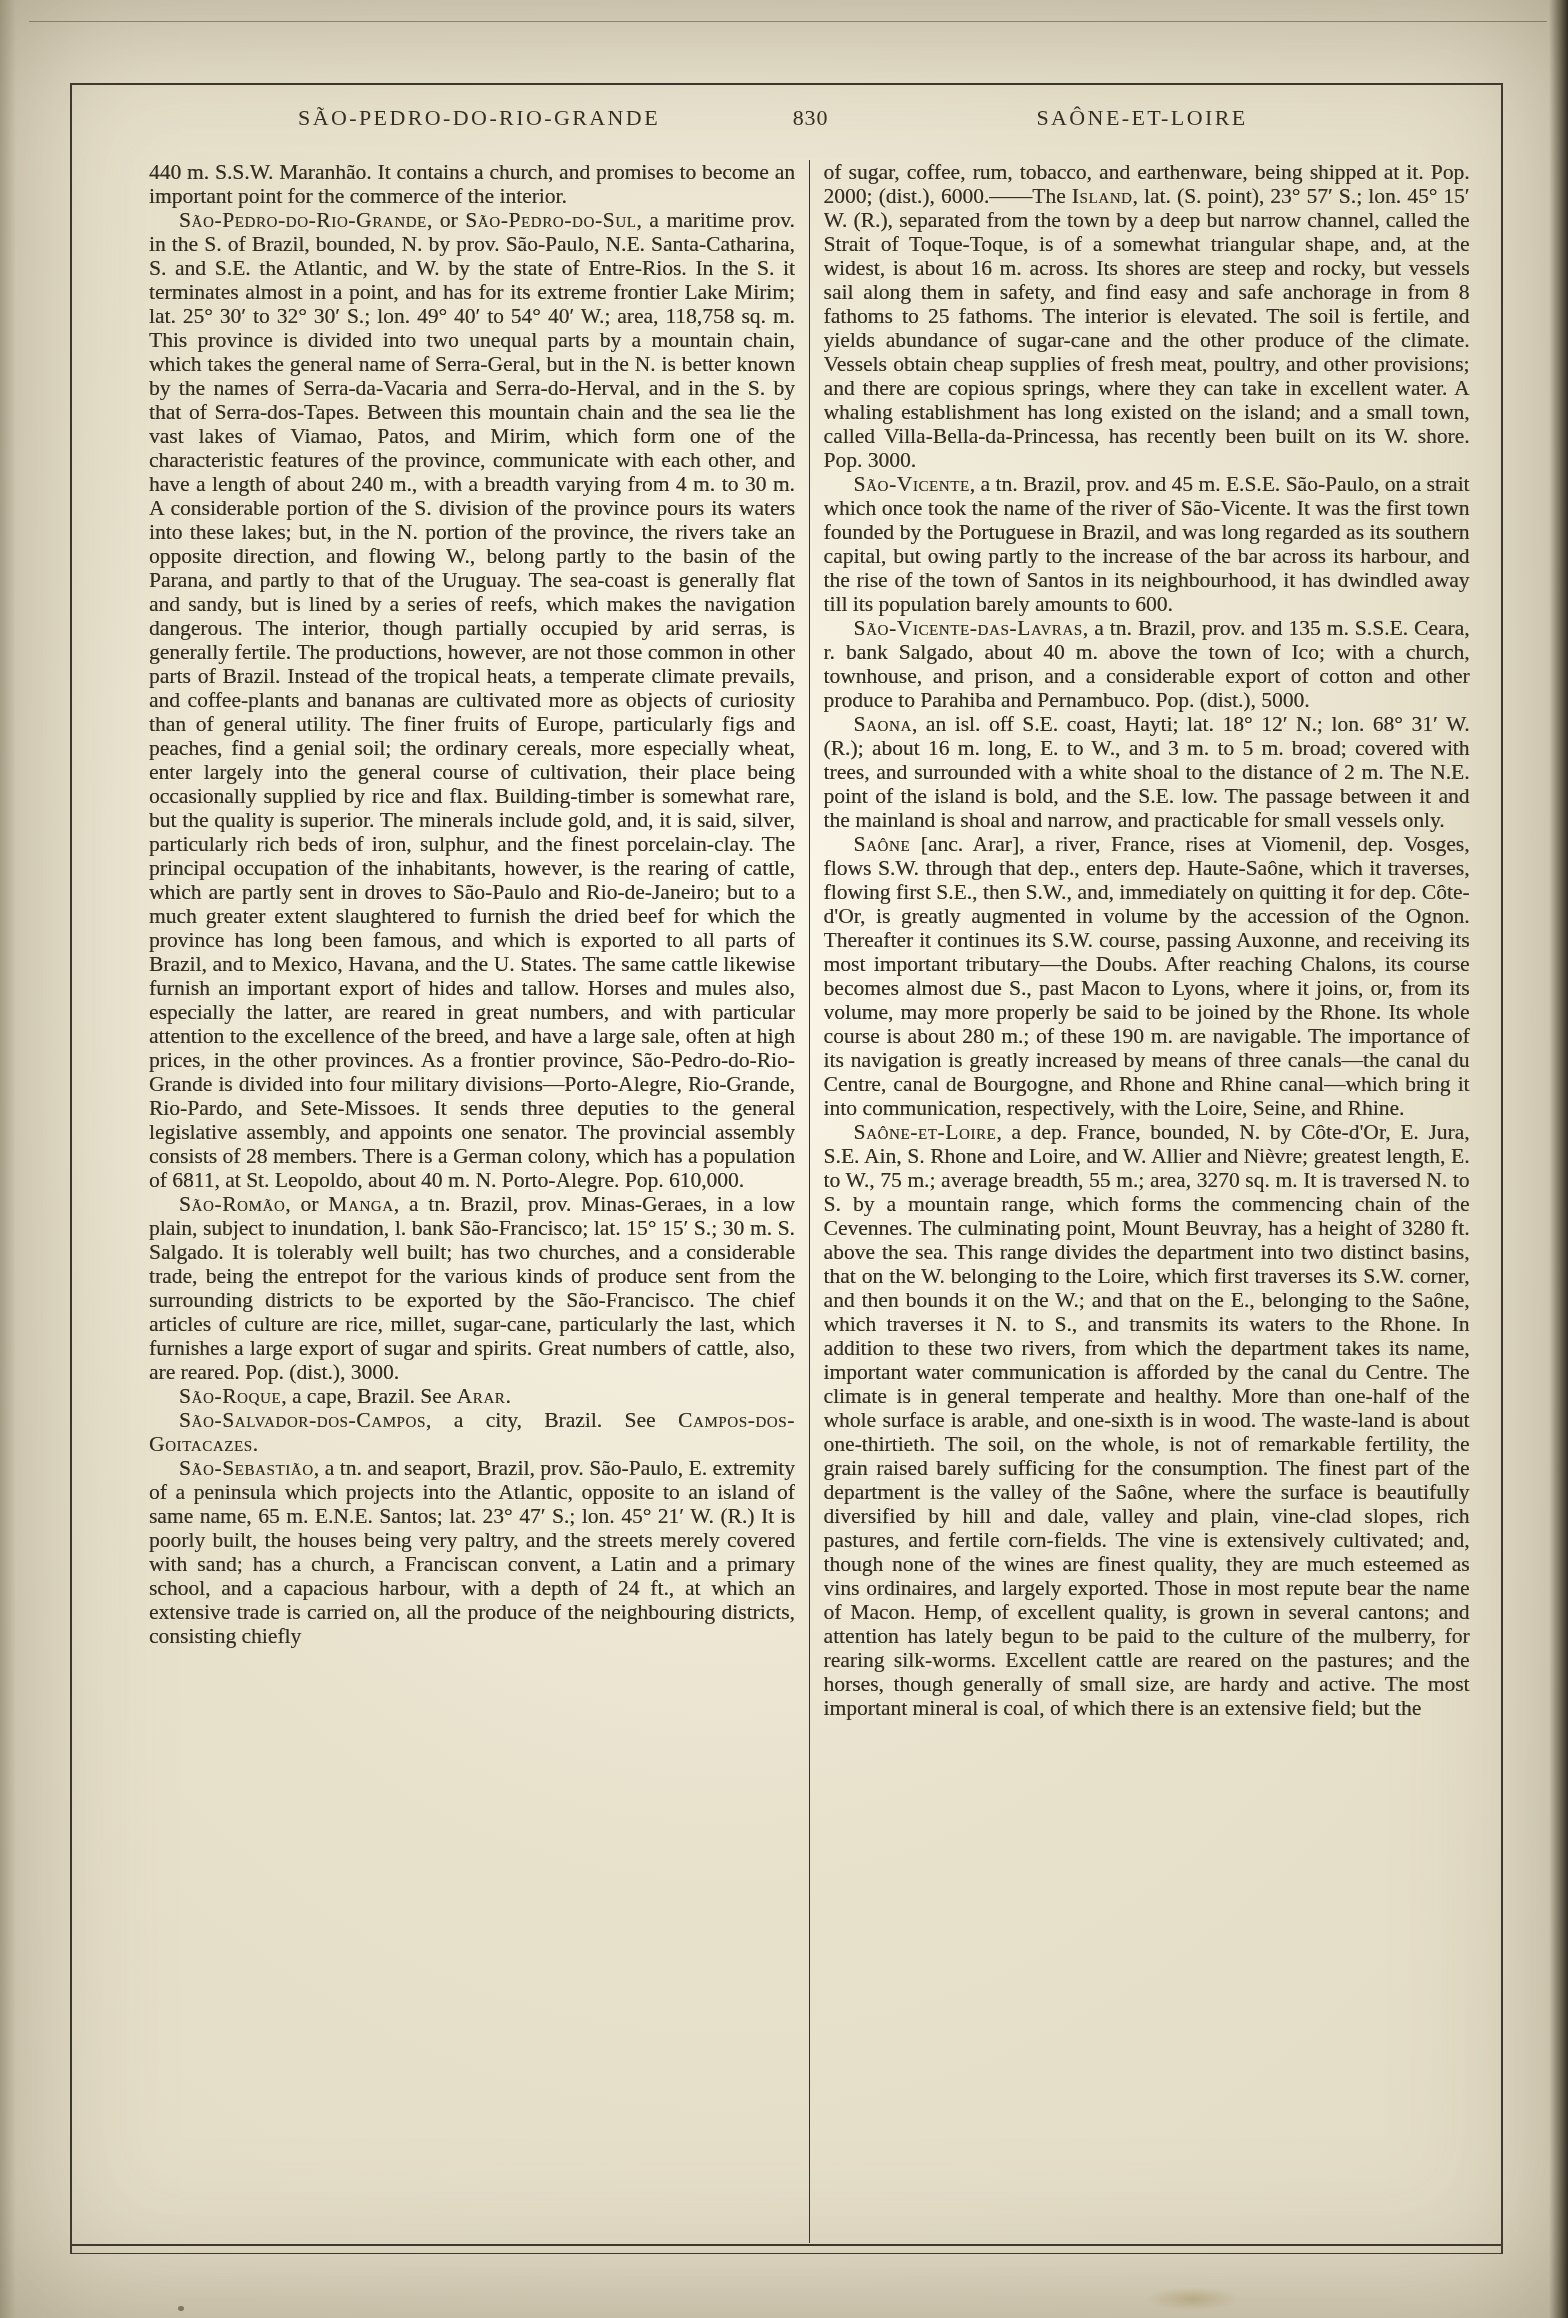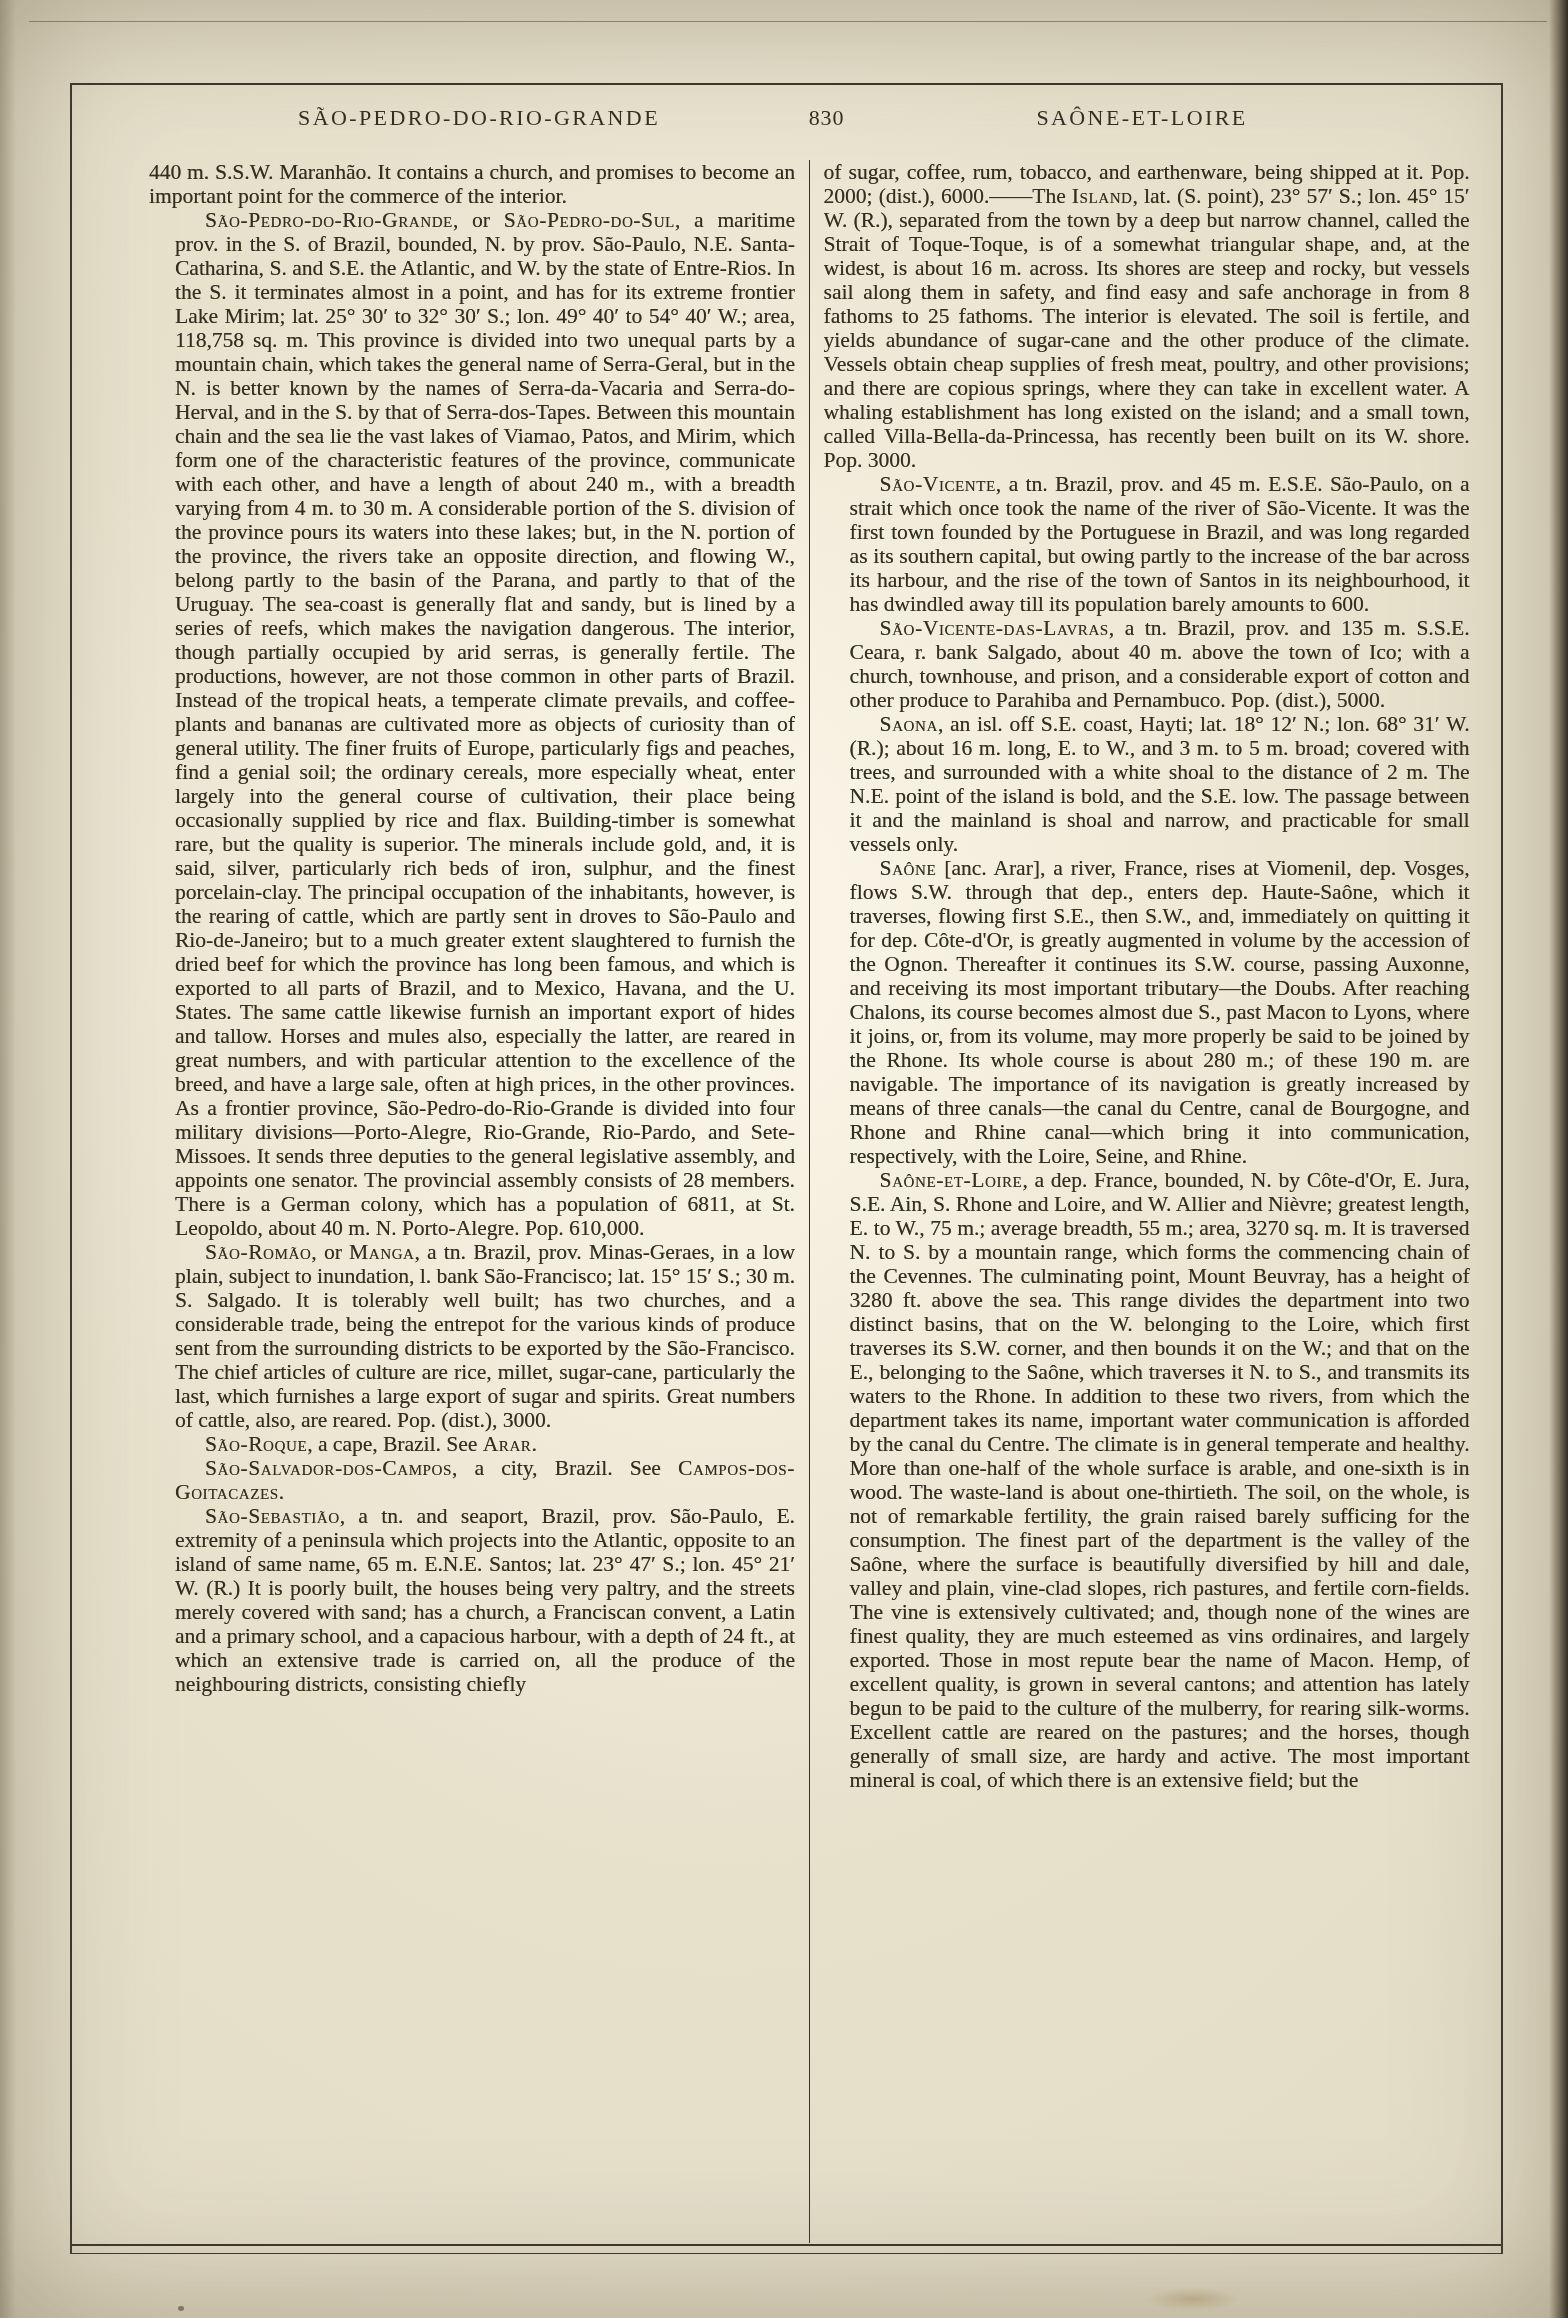--- a/index.html
+++ b/index.html
@@ -43,34 +43,34 @@
     position:absolute; left:70px; top:2244px; width:1433px; height:9.5px;
     border-top:2.4px solid #38322a;
     border-bottom:1.6px solid #38322a;
   }
   .running-header {
     position:absolute; top:105px; left:149px; width:1323px; height:41px;
     font-size:22px; letter-spacing:2.4px; color:#332d22;
   }
   .running-header span { position:absolute; top:0; display:block; white-space:nowrap; }
   .rh-left  { left:0;   width:660px; text-align:center; }
-  .rh-num   { left:16px;   width:1323px; text-align:center; letter-spacing:0.8px; }
+  .rh-num   { left:0;   width:1323px; text-align:center; letter-spacing:0.8px; }
   .rh-right { right:0;  width:660px; text-align:center; }
   .columns {
     position:absolute; left:149px; top:160px; width:1323px; height:2083px;
     display:flex; overflow:hidden;
   }
   .col { width:646px; overflow:hidden; }
   .divider { flex:none; width:1.6px; margin:0 13.5px; background:#38322a; height:100%; }
   .para {
     font-size:21.5px; line-height:24px;
     text-align:justify;
     text-shadow: 0.2px 0.2px 0 rgba(51,45,34,0.55);
   }
-  .para.indent { text-indent:30px;margin-left:26px; }
+  .para.indent { text-indent:30px; }
   .sc { font-variant:small-caps; letter-spacing:0.6px; }
   .it { }
   .speck { position:absolute; border-radius:50%; }
   .speck-a { left:178px; top:2306px; width:5.6px; height:4.8px; background:rgba(70,62,45,0.6); }
   .smudge {
     position:absolute; left:1145px; top:2287px; width:95px; height:24px;
     background:radial-gradient(ellipse at center, rgba(164,138,72,0.38), rgba(0,0,0,0) 70%);
   }
 </style>
 </head>

